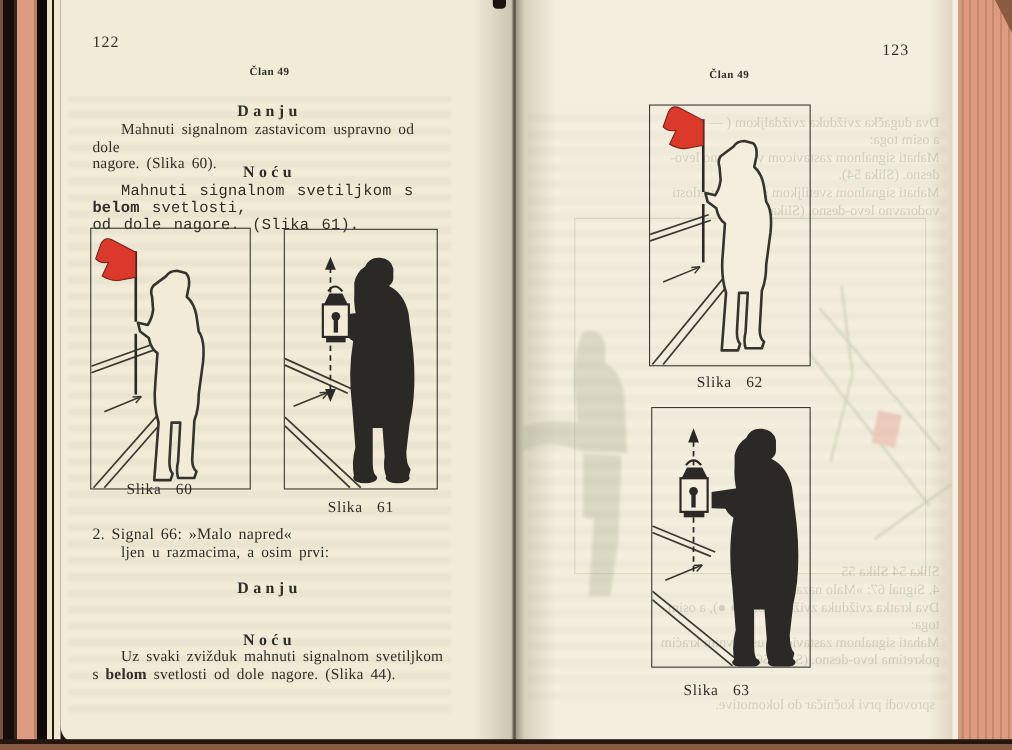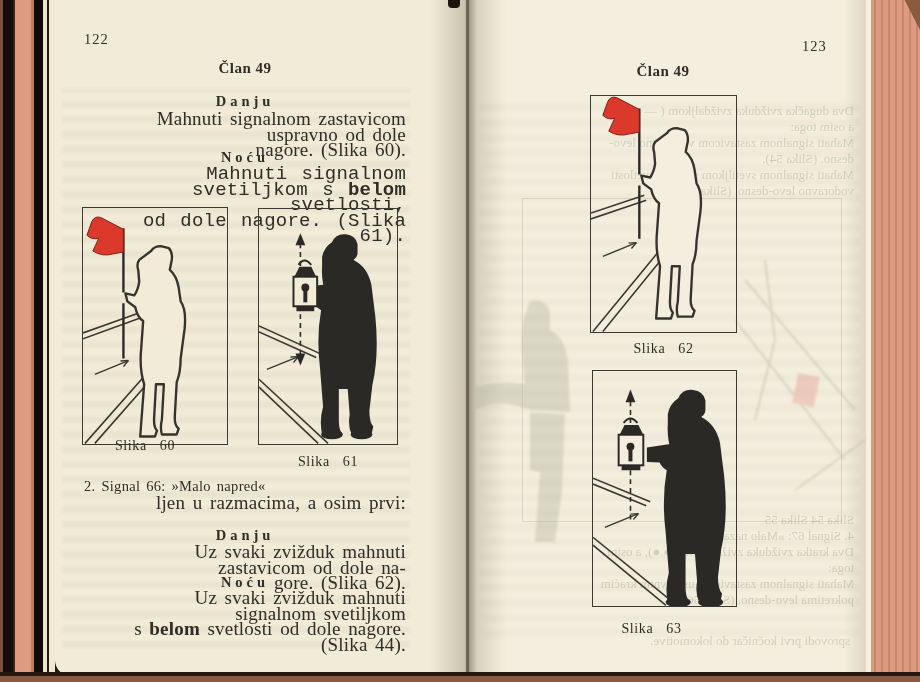--- a/index.html
+++ b/index.html
@@ -40,24 +40,24 @@
   .ghost-text{position:absolute;transform:scaleX(-1);color:#94a089;opacity:.38;filter:blur(.7px);
     font-size:13px;line-height:16px;pointer-events:none;}
   .ghost-text .gline{white-space:nowrap;overflow:hidden;}
   .ghost-box{position:absolute;border:1.5px solid rgba(160,168,140,.33);filter:blur(.5px);pointer-events:none;}
   .ghost-fig{position:absolute;opacity:.32;filter:blur(1.3px);pointer-events:none;}
   .ghost-lines{position:absolute;opacity:.4;filter:blur(.8px);pointer-events:none;}
 
   
   .abs{position:absolute;}
   .pnum{font-size:14.5px;letter-spacing:1px;}
-  .clan{font-size:15px;font-weight:bold;letter-spacing:.5px;text-align:center;}
+  .clan{font-size:10px;font-weight:bold;letter-spacing:.5px;text-align:center;}
   .sphead{font-weight:bold;letter-spacing:4px;text-align:center;font-size:14.5px;}
   .sighead{font-weight:normal;text-align:left;font-size:14.5px;letter-spacing:.3px;word-spacing:2px;}
-  .para{font-size:19px;line-height:15.6px;word-spacing:2.6px;letter-spacing:.2px;text-align:right;}
+  .para{font-size:14px;line-height:15.6px;word-spacing:2.6px;letter-spacing:.2px;}
   .para .tline:first-child{text-indent:26px;}
   .b{font-weight:bold;}
   .caption{font-size:14px;word-spacing:9px;letter-spacing:.6px;text-align:center;}
 
   
   .fig{position:absolute;border:1.8px solid #3b3934;box-sizing:border-box;}
   .fig svg{display:block;width:100%;height:100%;}
 </style>
 </head>
 <body>
@@ -179,24 +179,20 @@
   </div>
 
   <div class="abs caption" style="left:72px;top:438px;width:146px;">Slika 60</div>
   <div class="abs caption" style="left:258px;top:454px;width:140px;">Slika 61</div>
 
   <div class="abs sighead" style="left:84px;top:478px;width:322px;">2. Signal 66: »Malo napred«</div>
   <div class="abs para" style="left:84px;top:495px;width:322px;">
       <div class="tline"><span>ljen u razmacima, a osim prvi:</span></div>
     </div>
   <div class="abs sphead" style="left:84px;top:527px;width:322px;">Danju</div>
-  <div class="abs para" style="left:84px;top:544px;width:322px;">
-      <div class="tline"><span>Uz svaki zvižduk mahnuti zastavicom od dole na-</span></div>
-      <div class="tline"><span>gore. (Slika 62).</span></div>
-    </div>
   <div class="abs sphead" style="left:84px;top:574px;width:322px;">Noću</div>
   <div class="abs para" style="left:84px;top:590px;width:322px;">
       <div class="tline"><span>Uz svaki zvižduk mahnuti signalnom svetiljkom</span></div>
       <div class="tline"><span>s </span><span class="b">belom</span><span> svetlosti od dole nagore. (Slika 44).</span></div>
     </div>
 
   <div class="abs pnum" style="left:802px;top:38px;">123</div>
   <div class="abs clan" style="left:578px;top:63px;width:170px;">Član 49</div>
 
   <div class="fig" style="left:590px;top:95px;width:147px;height:238px;">

